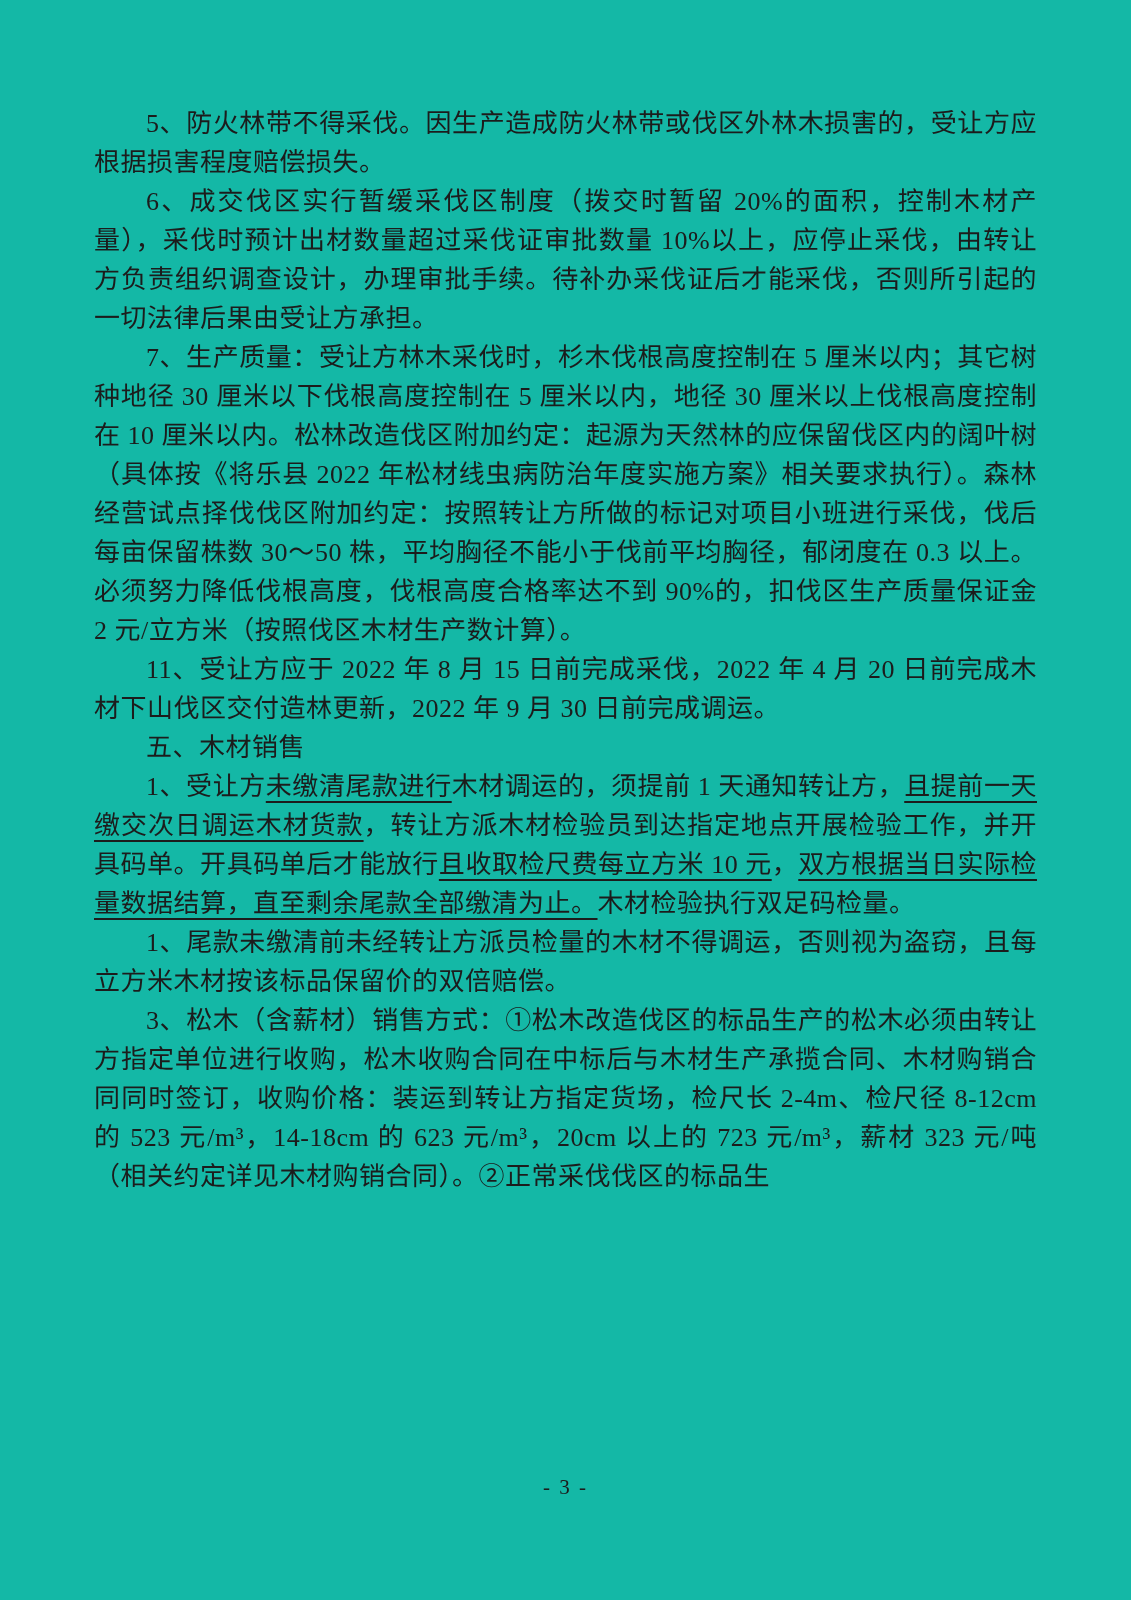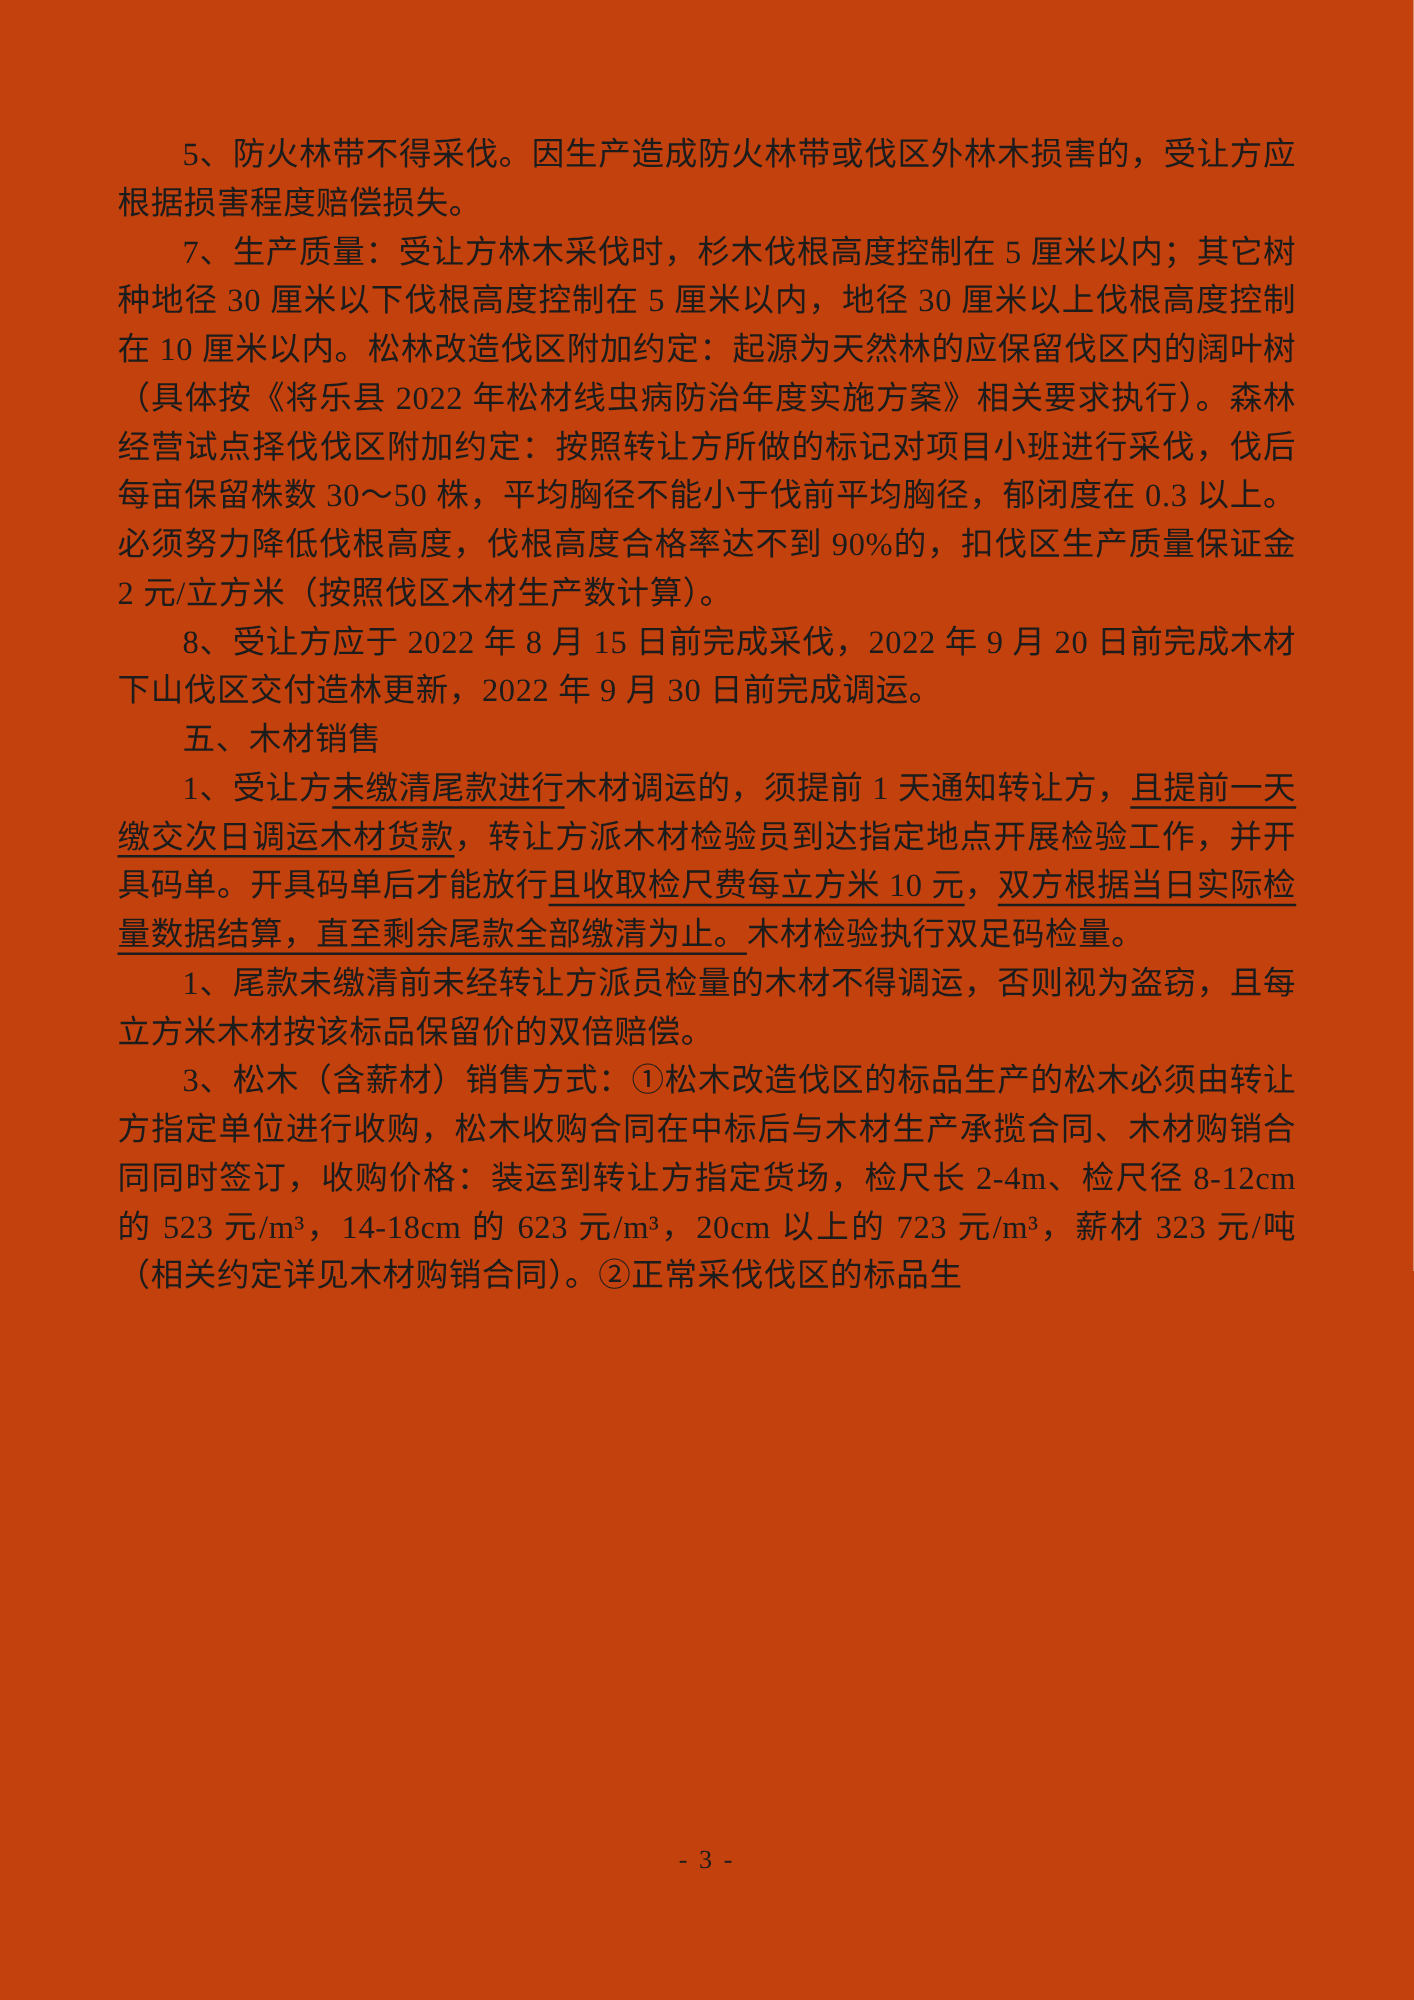--- a/index.html
+++ b/index.html
@@ -5,21 +5,21 @@
   html, body {
     margin: 0;
     padding: 0;
     background: #ffffff;
   }
   .page {
     position: relative;
     width: 1131px;
     height: 1600px;
     margin: 0 auto;
-    background: #c2410c;
+    background: #14b8a6;
     overflow: hidden;
     font-family: "Liberation Serif", "DejaVu Serif", serif;
     color: #1c1c1c;
   }
   .doc-body {
     position: absolute;
     top: 104px;
     left: 94px;
     width: 943px;
   }
@@ -55,21 +55,22 @@
     color: #1c1c1c;
     letter-spacing: 2px;
   }
 </style>
 </head>
 <body>
 
 <div class="page">
   <main class="doc-body">
       <p class="para body"><span class="seg">5、防火林带不得采伐。因生产造成防火林带或伐区外林木损害的，受让方应根据损害程度赔偿损失。</span></p>
+      <p class="para body"><span class="seg">6、成交伐区实行暂缓采伐区制度（拨交时暂留 20%的面积，控制木材产量），采伐时预计出材数量超过采伐证审批数量 10%以上，应停止采伐，由转让方负责组织调查设计，办理审批手续。待补办采伐证后才能采伐，否则所引起的一切法律后果由受让方承担。</span></p>
       <p class="para body"><span class="seg">7、生产质量：受让方林木采伐时，杉木伐根高度控制在 5 厘米以内；其它树种地径 30 厘米以下伐根高度控制在 5 厘米以内，地径 30 厘米以上伐根高度控制在 10 厘米以内。松林改造伐区附加约定：起源为天然林的应保留伐区内的阔叶树（具体按《将乐县 2022 年松材线虫病防治年度实施方案》相关要求执行）。森林经营试点择伐伐区附加约定：按照转让方所做的标记对项目小班进行采伐，伐后每亩保留株数 30～50 株，平均胸径不能小于伐前平均胸径，郁闭度在 0.3 以上。必须努力降低伐根高度，伐根高度合格率达不到 90%的，扣伐区生产质量保证金 2 元/立方米（按照伐区木材生产数计算）。</span></p>
-      <p class="para body"><span class="seg">8、受让方应于 2022 年 8 月 15 日前完成采伐，2022 年 9 月 20 日前完成木材下山伐区交付造林更新，2022 年 9 月 30 日前完成调运。</span></p>
+      <p class="para body"><span class="seg">11、受让方应于 2022 年 8 月 15 日前完成采伐，2022 年 4 月 20 日前完成木材下山伐区交付造林更新，2022 年 9 月 30 日前完成调运。</span></p>
       <p class="para heading"><span class="seg">五、木材销售</span></p>
       <p class="para body"><span class="seg">1、受让方</span><span class="seg underline">未缴清尾款进行</span><span class="seg">木材调运的，须提前 1 天通知转让方，</span><span class="seg underline">且提前一天缴交次日调运木材货款</span><span class="seg">，转让方派木材检验员到达指定地点开展检验工作，并开具码单。开具码单后才能放行</span><span class="seg underline">且收取检尺费每立方米 10 元</span><span class="seg">，</span><span class="seg underline">双方根据当日实际检量数据结算，直至剩余尾款全部缴清为止。</span><span class="seg">木材检验执行双足码检量。</span></p>
       <p class="para body"><span class="seg">1、尾款未缴清前未经转让方派员检量的木材不得调运，否则视为盗窃，且每立方米木材按该标品保留价的双倍赔偿。</span></p>
       <p class="para body"><span class="seg">3、松木（含薪材）销售方式：①松木改造伐区的标品生产的松木必须由转让方指定单位进行收购，松木收购合同在中标后与木材生产承揽合同、木材购销合同同时签订，收购价格：装运到转让方指定货场，检尺长 2-4m、检尺径 8-12cm 的 523 元/m³，14-18cm 的 623 元/m³，20cm 以上的 723 元/m³，薪材 323 元/吨（相关约定详见木材购销合同）。②正常采伐伐区的标品生</span></p>
     </main>
   <div class="footer">- 3 -</div>
 </div>
 
 </body></html>

